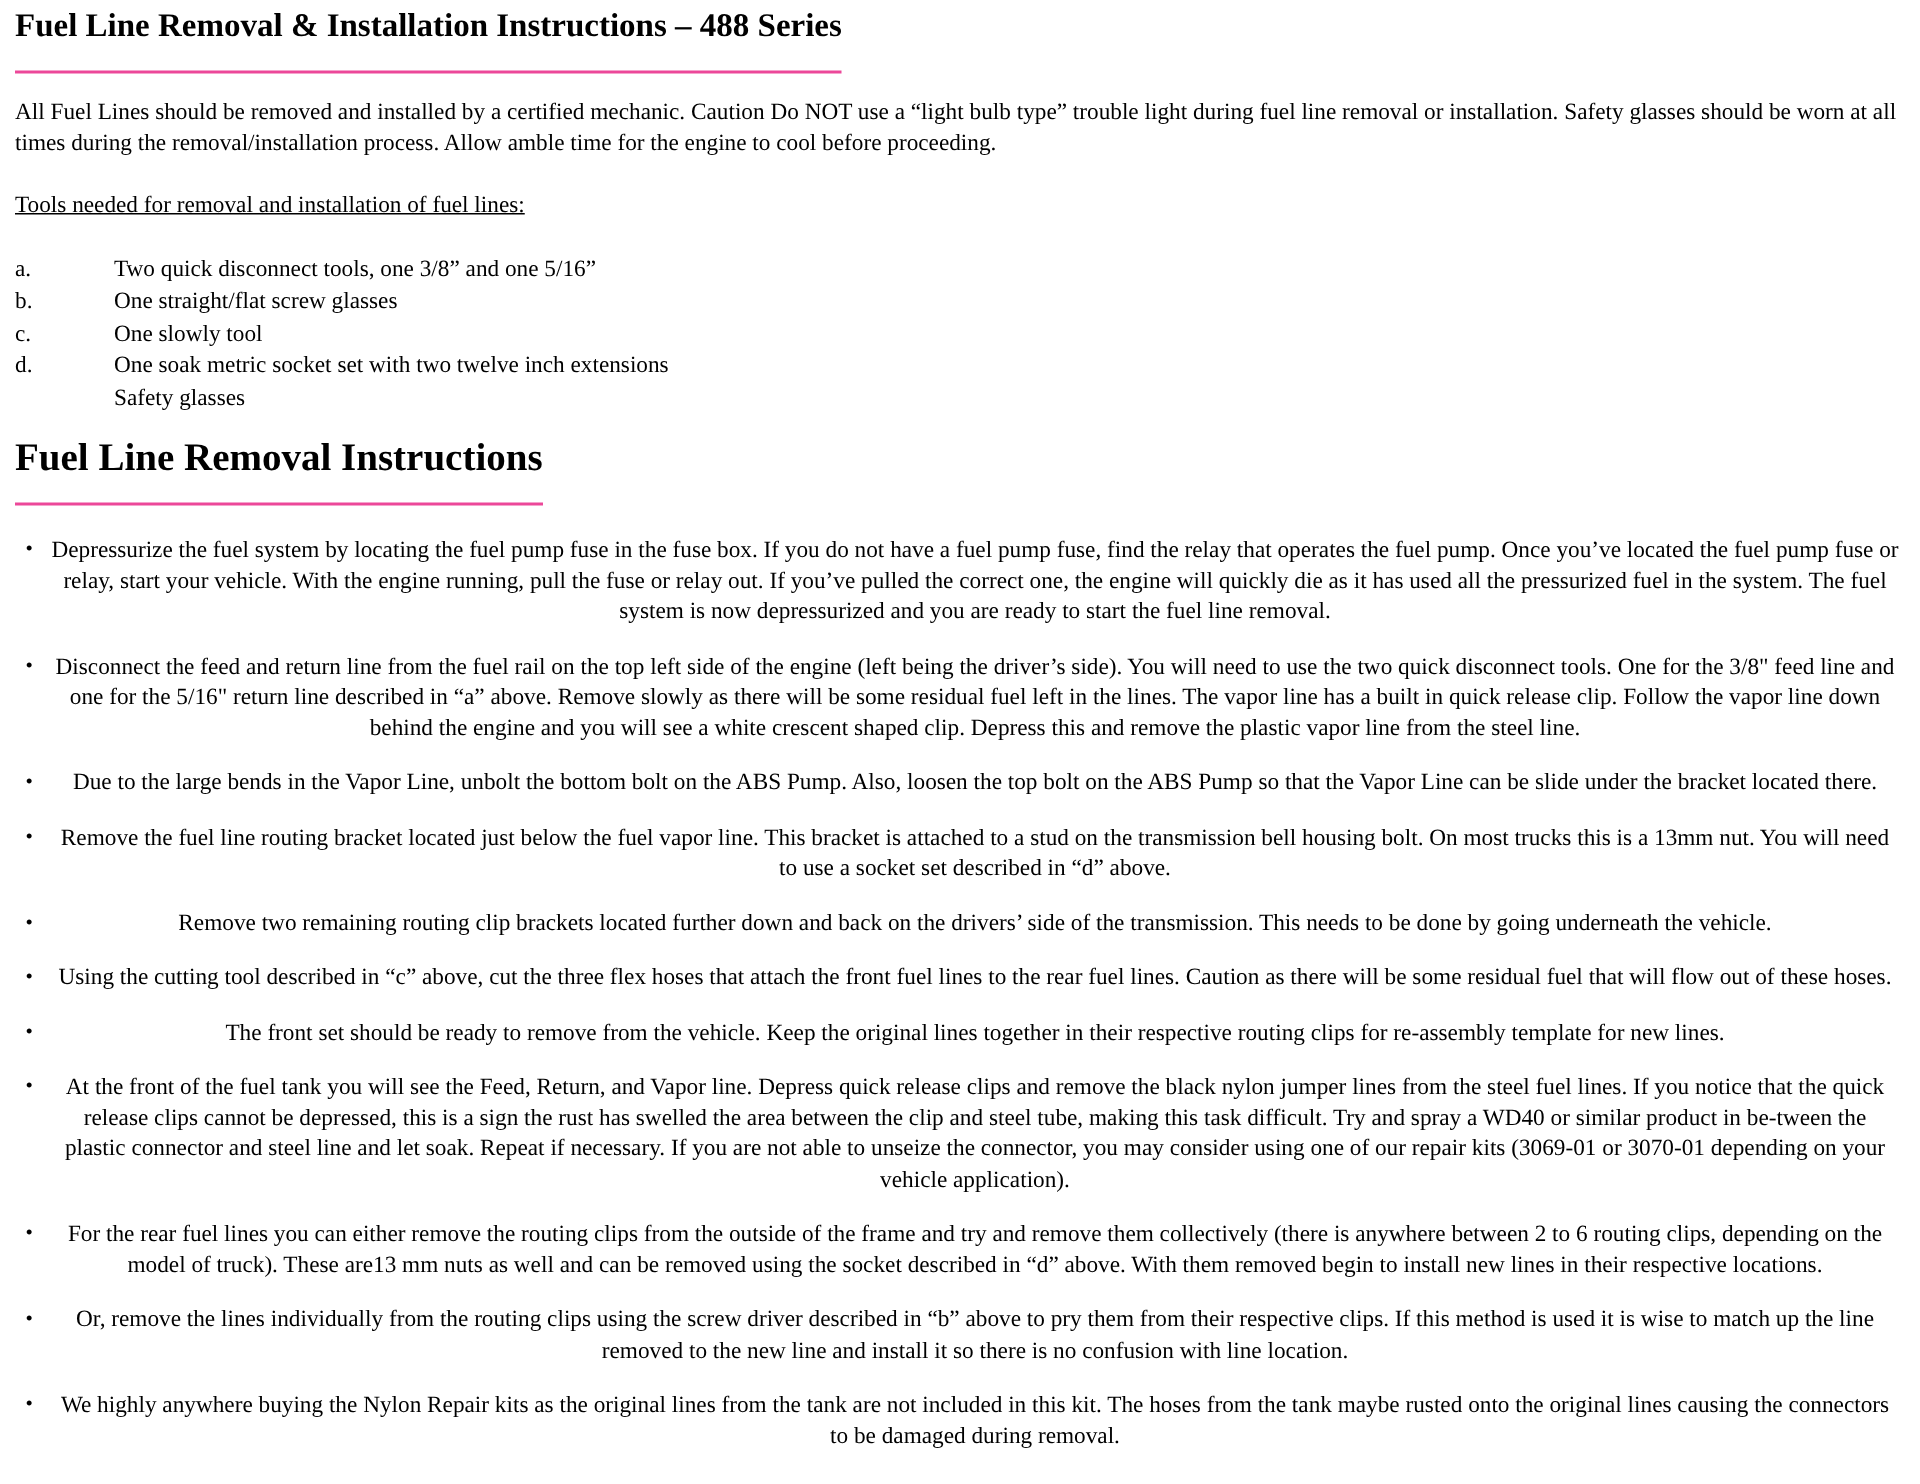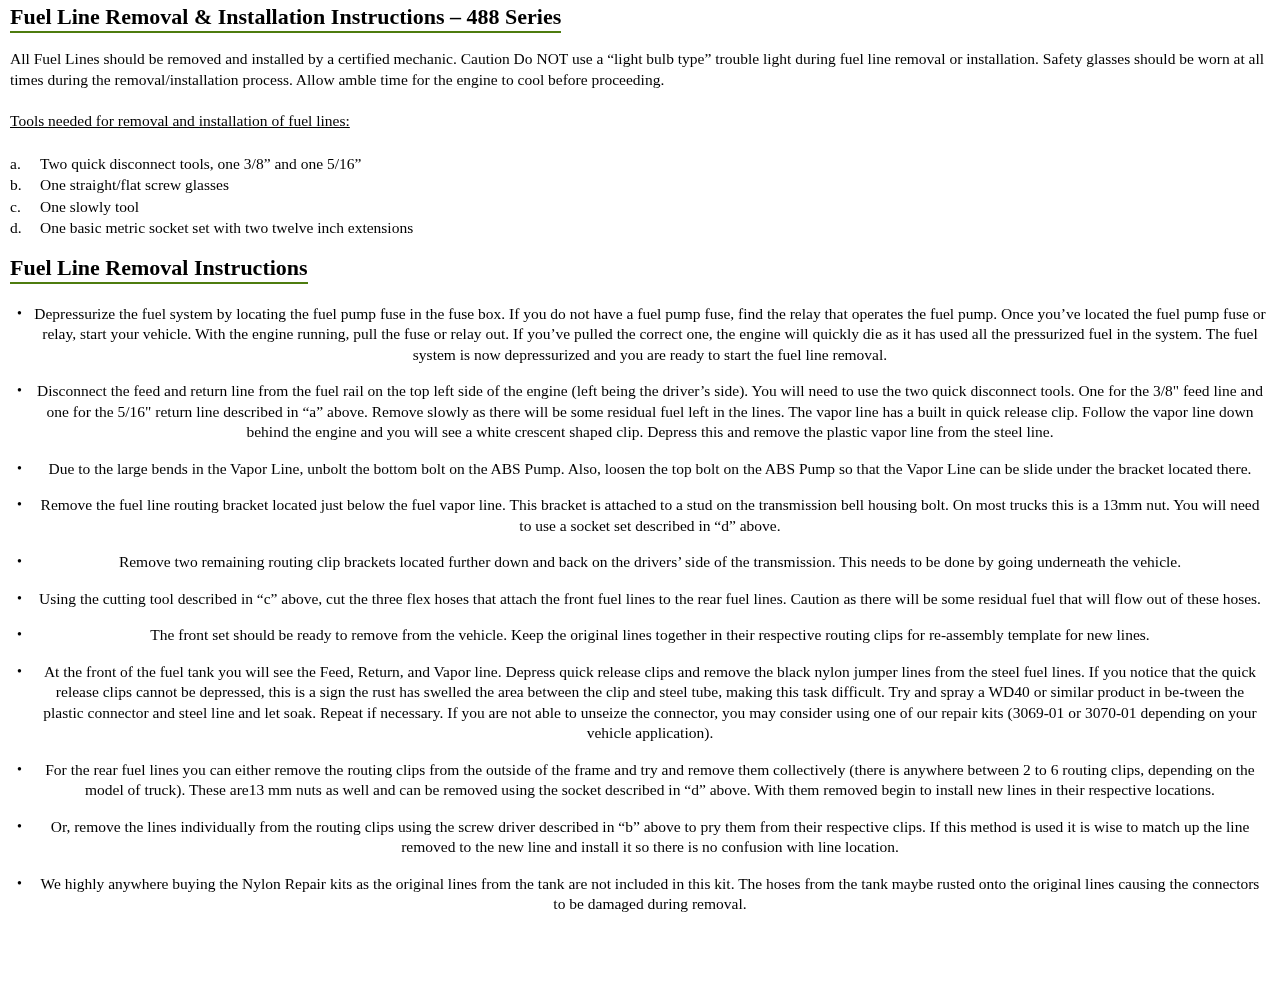--- a/index.html
+++ b/index.html
@@ -23,22 +23,22 @@
   }
   .doc-title {
     margin: 0 0 14px 0;
     font-size: 22px;
     line-height: 26px;
     font-weight: bold;
   }
   .doc-title .underlined,
   .section-heading .underlined {
     display: inline-block;
-    border-bottom: 2px solid #4d7c0f;
-    padding-bottom: 1px;
+    border-bottom: 2px solid #ec4899;
+    padding-bottom: 17px;
   }
   .intro {
     margin: 16px 0 21px 0;
   }
   .tools-heading {
     margin: 0 0 21px 0;
     text-decoration: underline;
   }
   .tools-list {
     margin: 0 0 16px 0;
@@ -46,24 +46,25 @@
   .tool-row {
     display: flex;
     line-height: 21.5px;
   }
   .tool-marker {
     flex: 0 0 30px;
     box-sizing: border-box;
   }
   .tool-text {
     flex: 1 1 auto;
+    margin-left: 36px;
   }
   .section-heading {
     margin: 0 0 20px 0;
-    font-size: 22px;
+    font-size: 26px;
     line-height: 26px;
     font-weight: bold;
   }
   .bullet-list {
     margin: 0;
   }
   .bullet-row {
     display: flex;
     margin-bottom: 16px;
   }
@@ -97,21 +98,25 @@
     <div class="tool-row">
       <span class="tool-marker">b.</span>
       <span class="tool-text">One straight/flat screw glasses</span>
     </div>
     <div class="tool-row">
       <span class="tool-marker">c.</span>
       <span class="tool-text">One slowly tool</span>
     </div>
     <div class="tool-row">
       <span class="tool-marker">d.</span>
-      <span class="tool-text">One basic metric socket set with two twelve inch extensions</span>
+      <span class="tool-text">One soak metric socket set with two twelve inch extensions</span>
+    </div>
+    <div class="tool-row">
+      <span class="tool-marker"></span>
+      <span class="tool-text">Safety glasses</span>
     </div>
   </div>
 
   <h2 class="section-heading"><span class="underlined">Fuel Line Removal Instructions</span></h2>
 
   <div class="bullet-list">
     <div class="bullet-row">
       <span class="bullet-marker">•</span>
       <div class="bullet-text">Depressurize the fuel system by locating the fuel pump fuse in the fuse box. If you do not have a fuel pump fuse, find the relay that operates the fuel pump. Once you’ve located the fuel pump fuse or relay, start your vehicle. With the engine running, pull the fuse or relay out. If you’ve pulled the correct one, the engine will quickly die as it has used all the pressurized fuel in the system. The fuel system is now depressurized and you are ready to start the fuel line removal.</div>
     </div>

